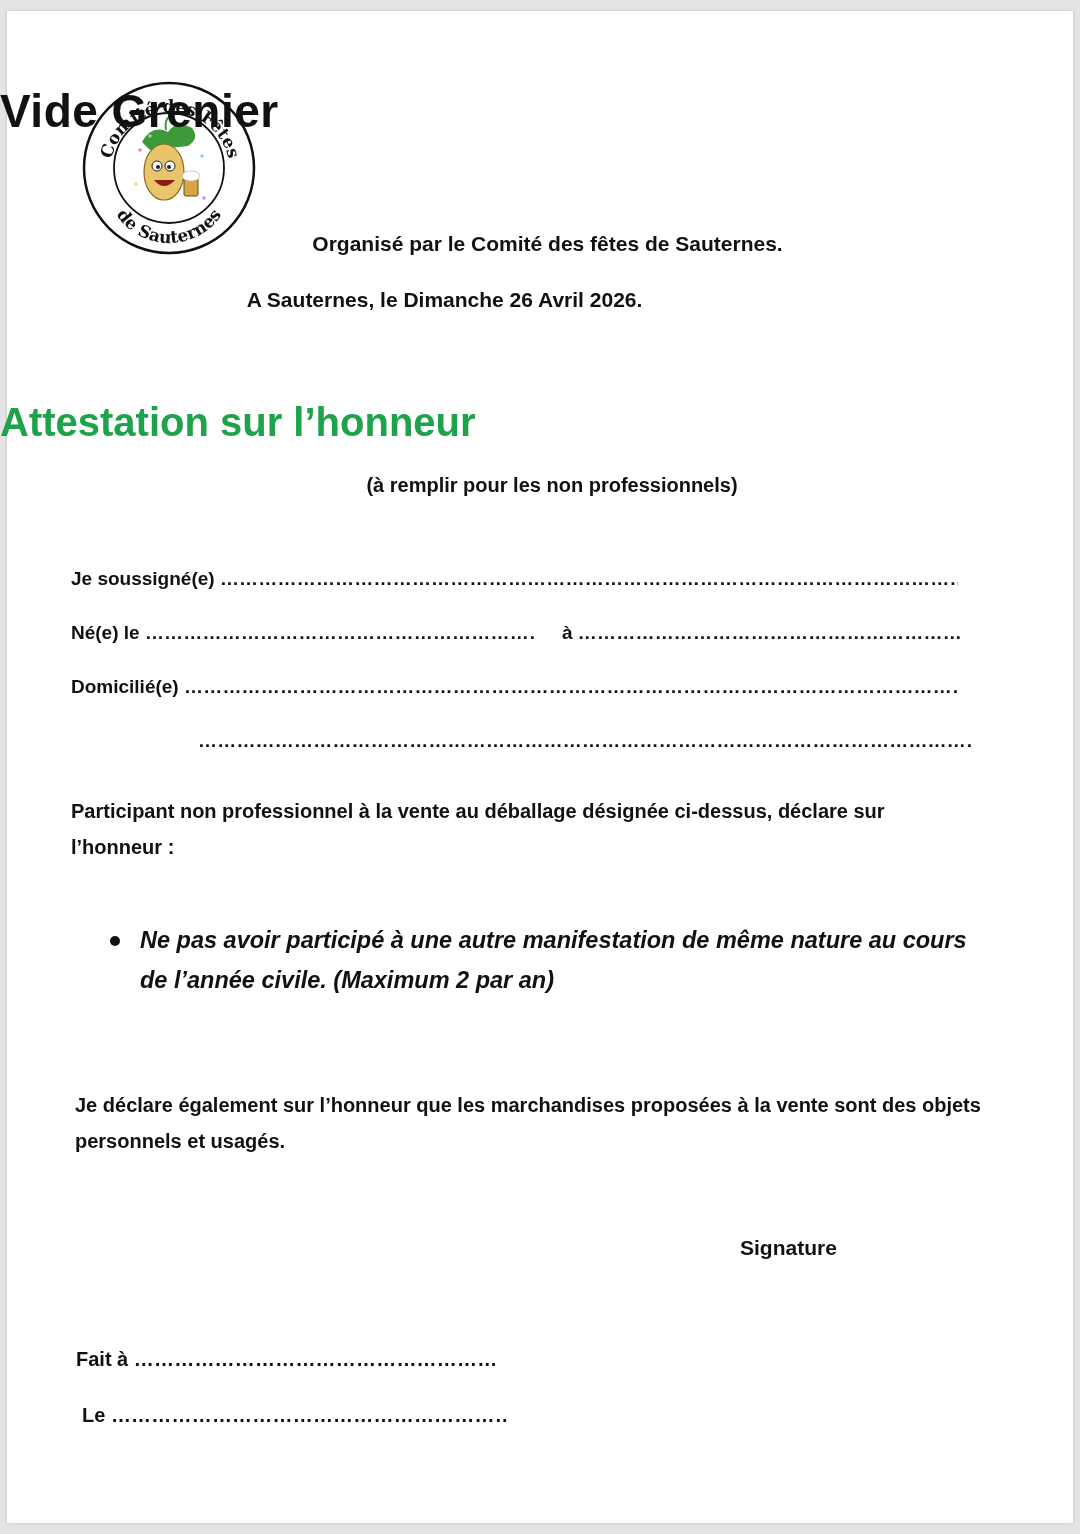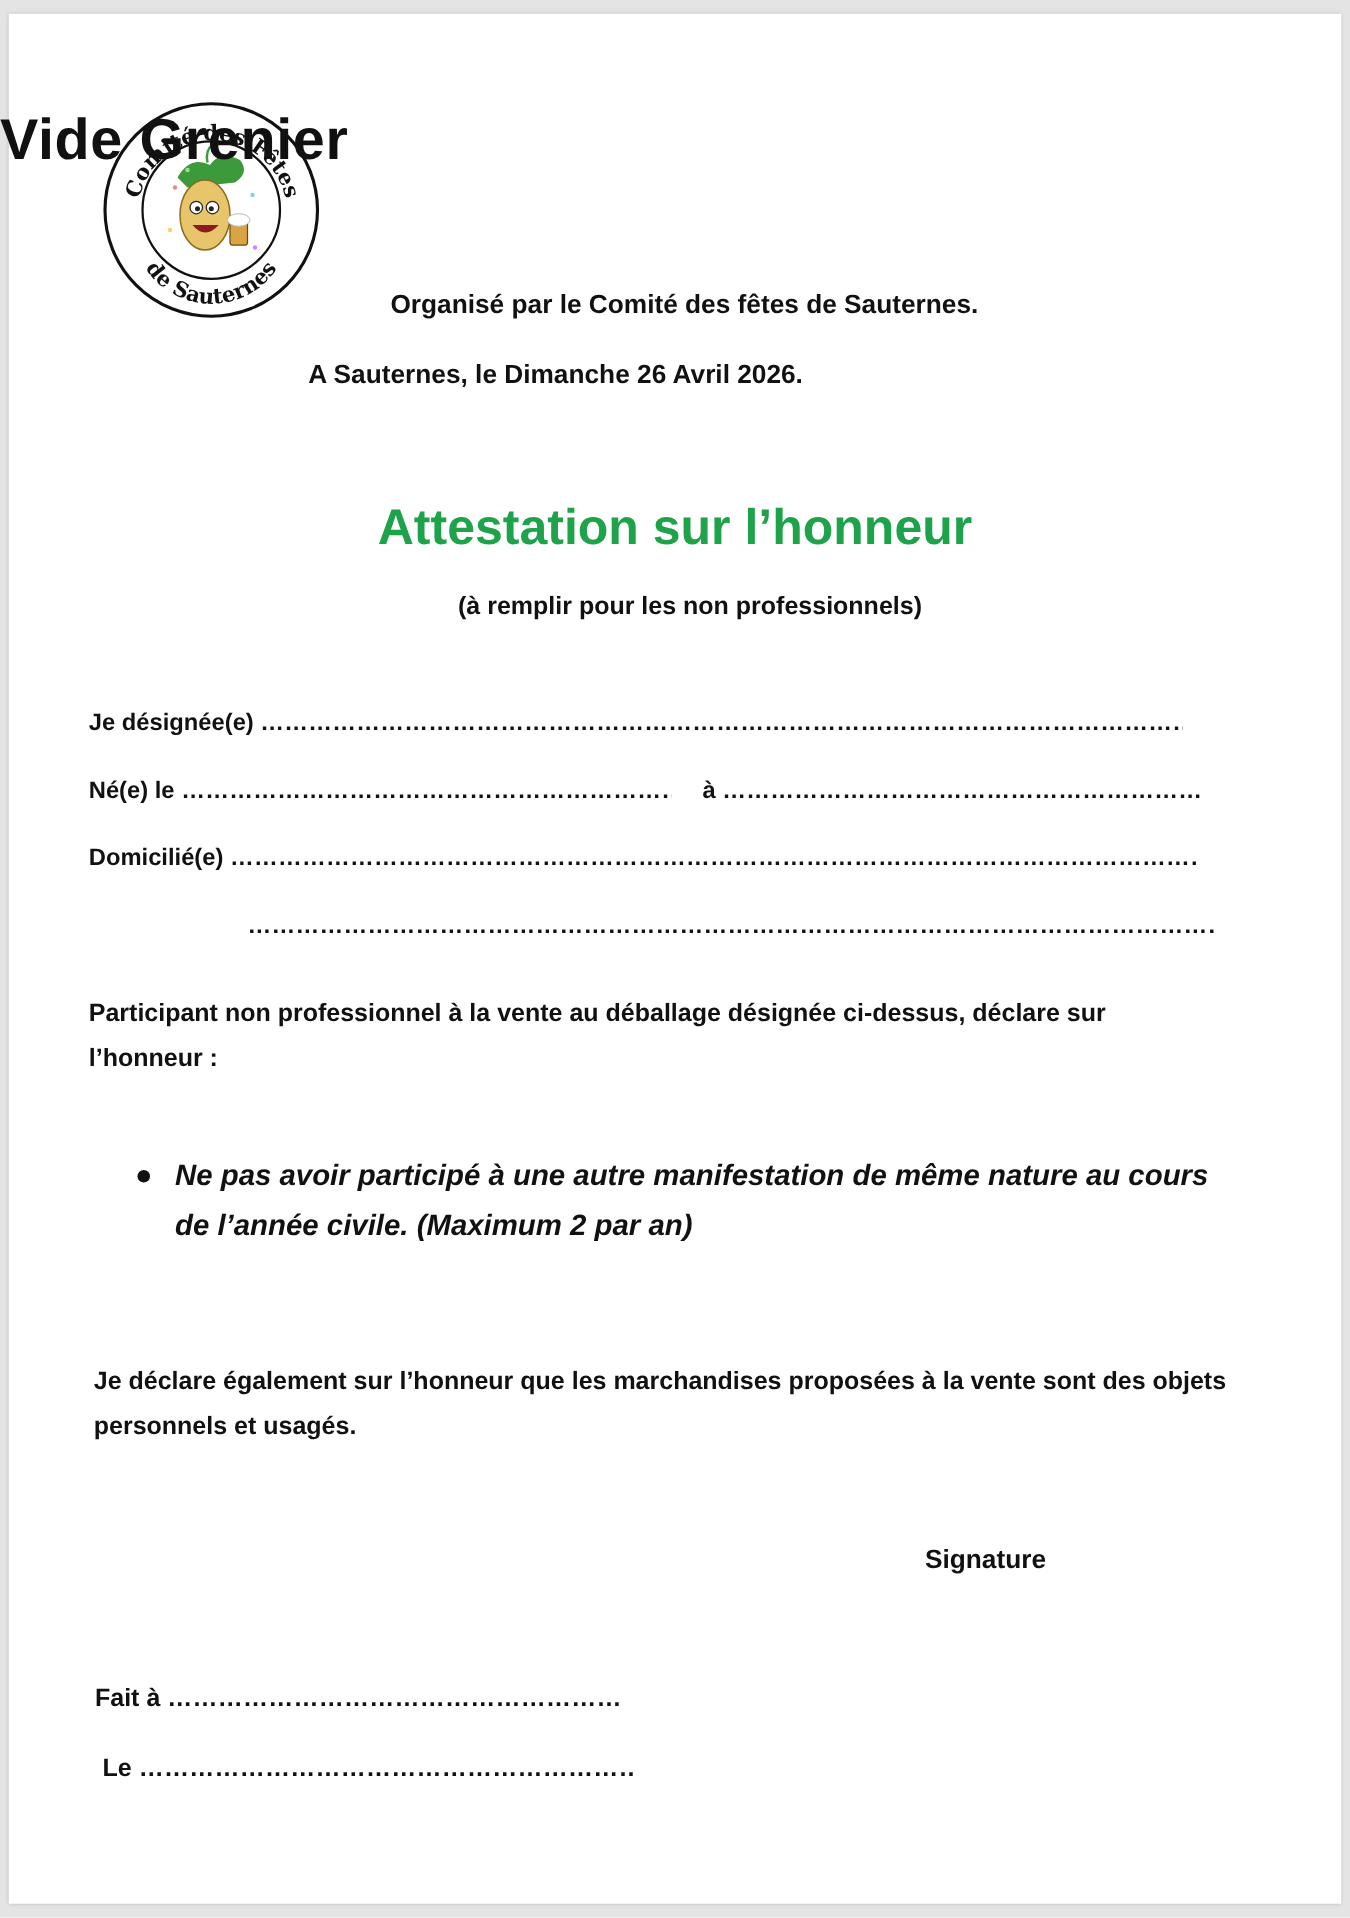--- a/index.html
+++ b/index.html
@@ -14,21 +14,21 @@
   .page {
     position:absolute; left:7px; top:11px; width:1066px; height:1512px;
     background:#fff;
     box-shadow:0 0 3px rgba(0,0,0,0.18);
   }
   .abs { position:absolute; white-space:nowrap; }
   .logo { position:absolute; left:80px; top:80px; width:178px; height:176px; }
   .title { left:0; width:921px; top:84px; text-align:left; font-weight:bold; font-size:46px; letter-spacing:0.5px; padding-left:0; }
   .org { left:0; width:1095px; top:232px; text-align:center; font-weight:bold; font-size:21px; }
   .date { left:0; width:889px; top:288px; text-align:center; font-weight:bold; font-size:21px; }
-  .att { left:0; width:1080px; top:400px; text-align:center; font-weight:bold; font-size:40px; color:#1fa34a; }
+  .att { left:0; width:1080px; top:400px; font-weight:bold; font-size:40px; color:#1fa34a; }
   .sub { left:0; width:1080px; top:474px; text-align:center; font-weight:bold; font-size:20px;padding-left:12px; }
   .field { font-weight:bold; font-size:19px; }
   .dots { font-weight:bold; letter-spacing:0.2px; overflow:hidden; display:inline-block; vertical-align:bottom; }
   .para { left:71px; width:930px; font-weight:bold; font-size:20px; line-height:36px; white-space:normal; }
   .bullet { left:110px; top:920px; width:880px; font-weight:bold; font-size:23.5px; line-height:40px; white-space:normal; }
   .bullet .dot { position:absolute; left:0; top:16px; width:10px; height:10px; border-radius:50%; background:#111; }
   .bullet .txt { display:block; padding-left:30px;font-style:italic; }
   .sig { left:708px; top:1236px; font-weight:bold; font-size:21px;margin-left:32px; }
 </style>
 </head>
@@ -69,21 +69,21 @@
 </svg>
 
 <div class="abs title">Vide Grenier</div>
 <div class="abs org">Organisé par le Comité des fêtes de Sauternes.</div>
 <div class="abs date">A Sauternes, le Dimanche 26 Avril 2026.</div>
 
 <div class="abs att" style="color: rgb(31, 163, 74);">Attestation sur l’honneur</div>
 <div class="abs sub">(à remplir pour les non professionnels)</div>
 
 <div class="abs field" style="left:71px; top:568px;">
-  <span>Je désignée(e)</span>
+  <span>Je soussigné(e)</span>
   <span class="dots" style="width:738px;">…………………………………………………………………………………………………………….</span>
 </div>
 
 <div class="abs field" style="left:71px; top:622px;">
   <span>Né(e) le</span>
   <span class="dots" style="width:392px;">………………………………………………………</span>
 </div>
 <div class="abs field" style="left:562px; top:622px;">
   <span>à</span>
   <span class="dots" style="width:382px;">…………………………………………………………..</span>

